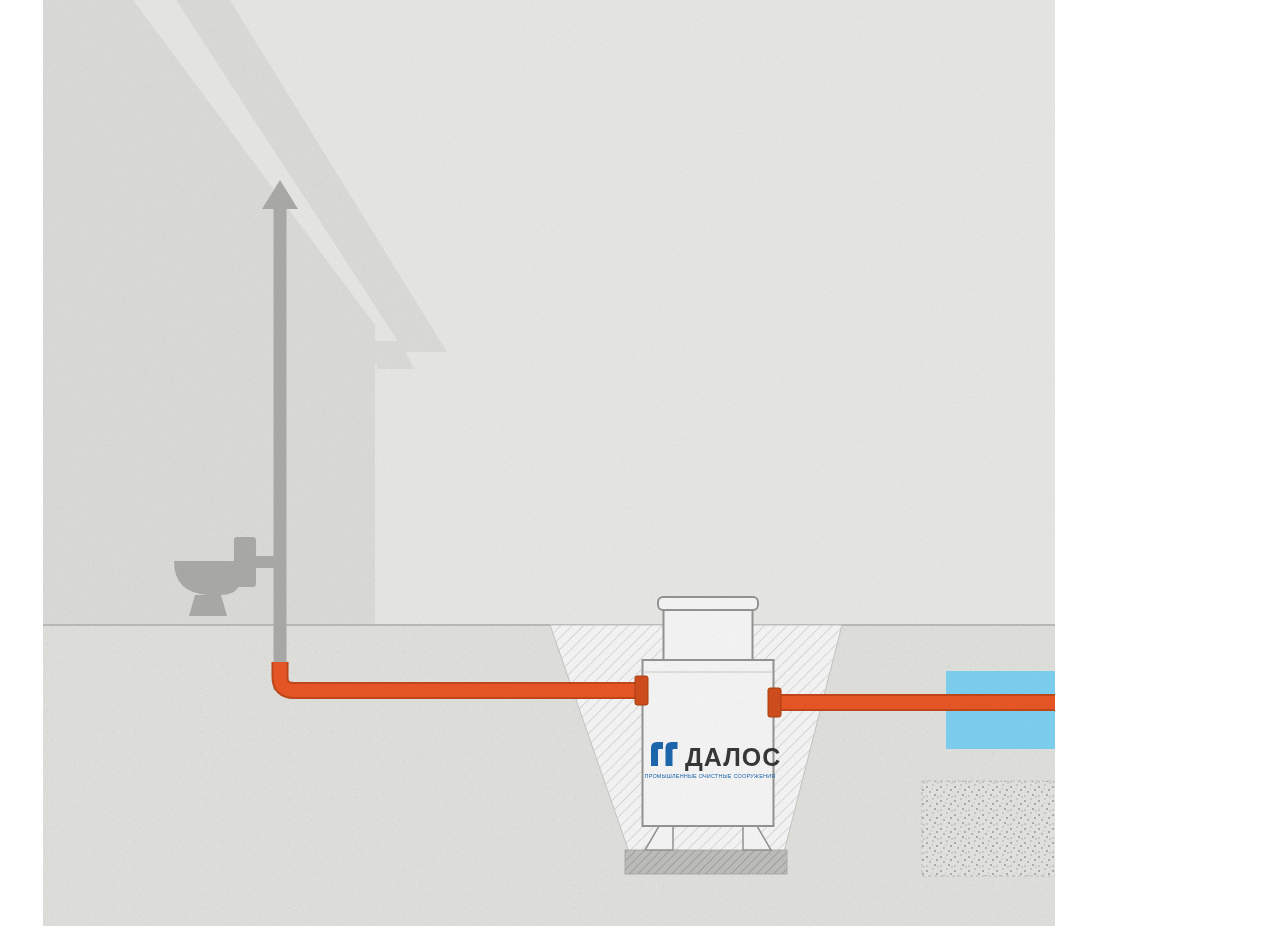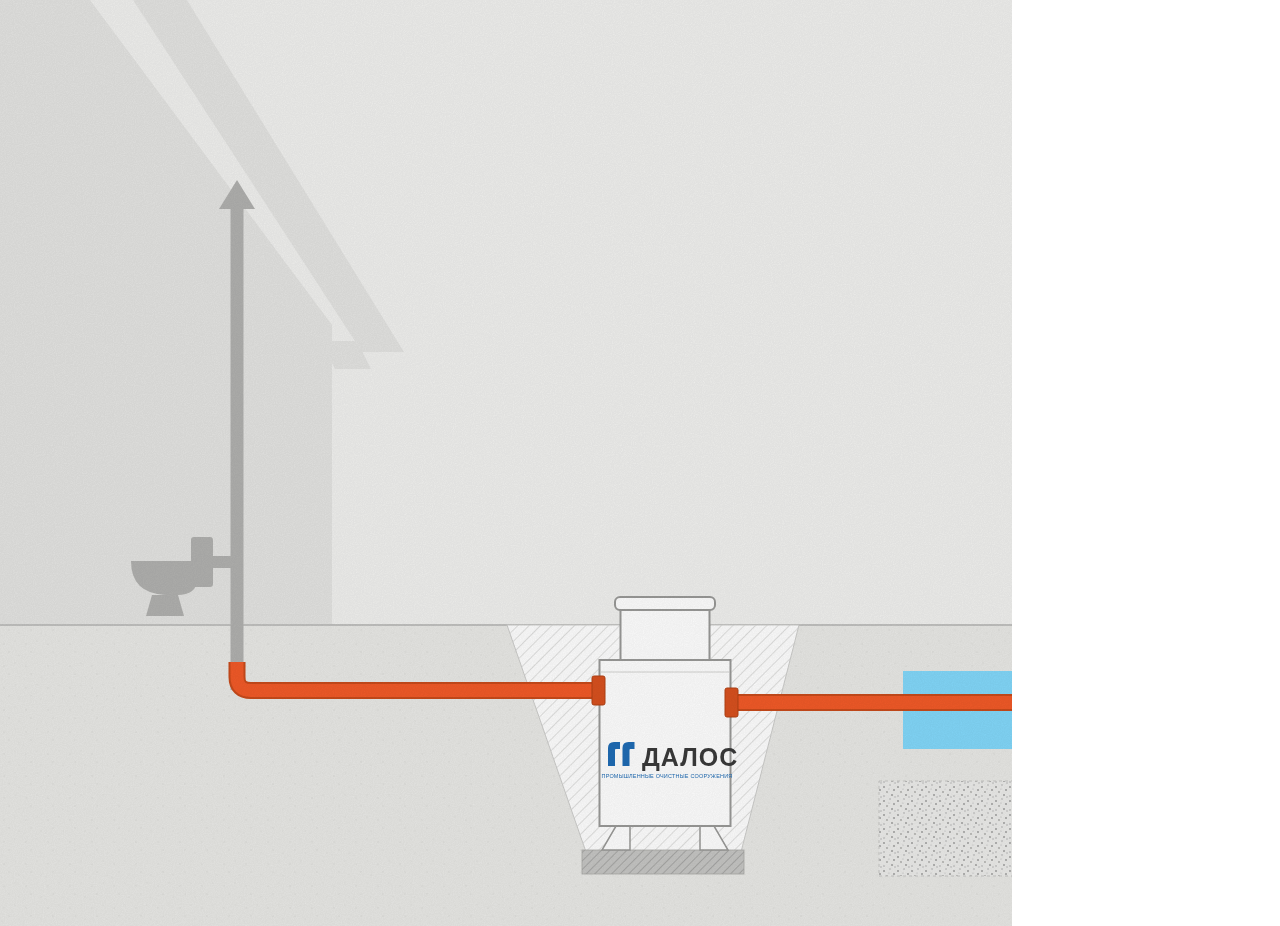--- a/index.html
+++ b/index.html
@@ -3,20 +3,21 @@
 <meta charset="utf-8">
 <style>
   html, body { margin: 0; padding: 0; }
   .stage {
     position: relative;
     width: 1012px;
     height: 926px;
     overflow: hidden;
     background: #f1f1ef;
     font-family: "Liberation Sans", sans-serif;
+    margin-left: 43px;
   }
   .stage svg { position: absolute; inset: 0; display: block; }
   text { font-family: "Liberation Sans", sans-serif; }
   .brand-name { font-weight: bold; font-size: 25px; letter-spacing: 1px; }
   .brand-tagline { font-size: 5.5px; letter-spacing: 0.2px; }
 </style>
 </head>
 <body>
 
 <div class="stage">

